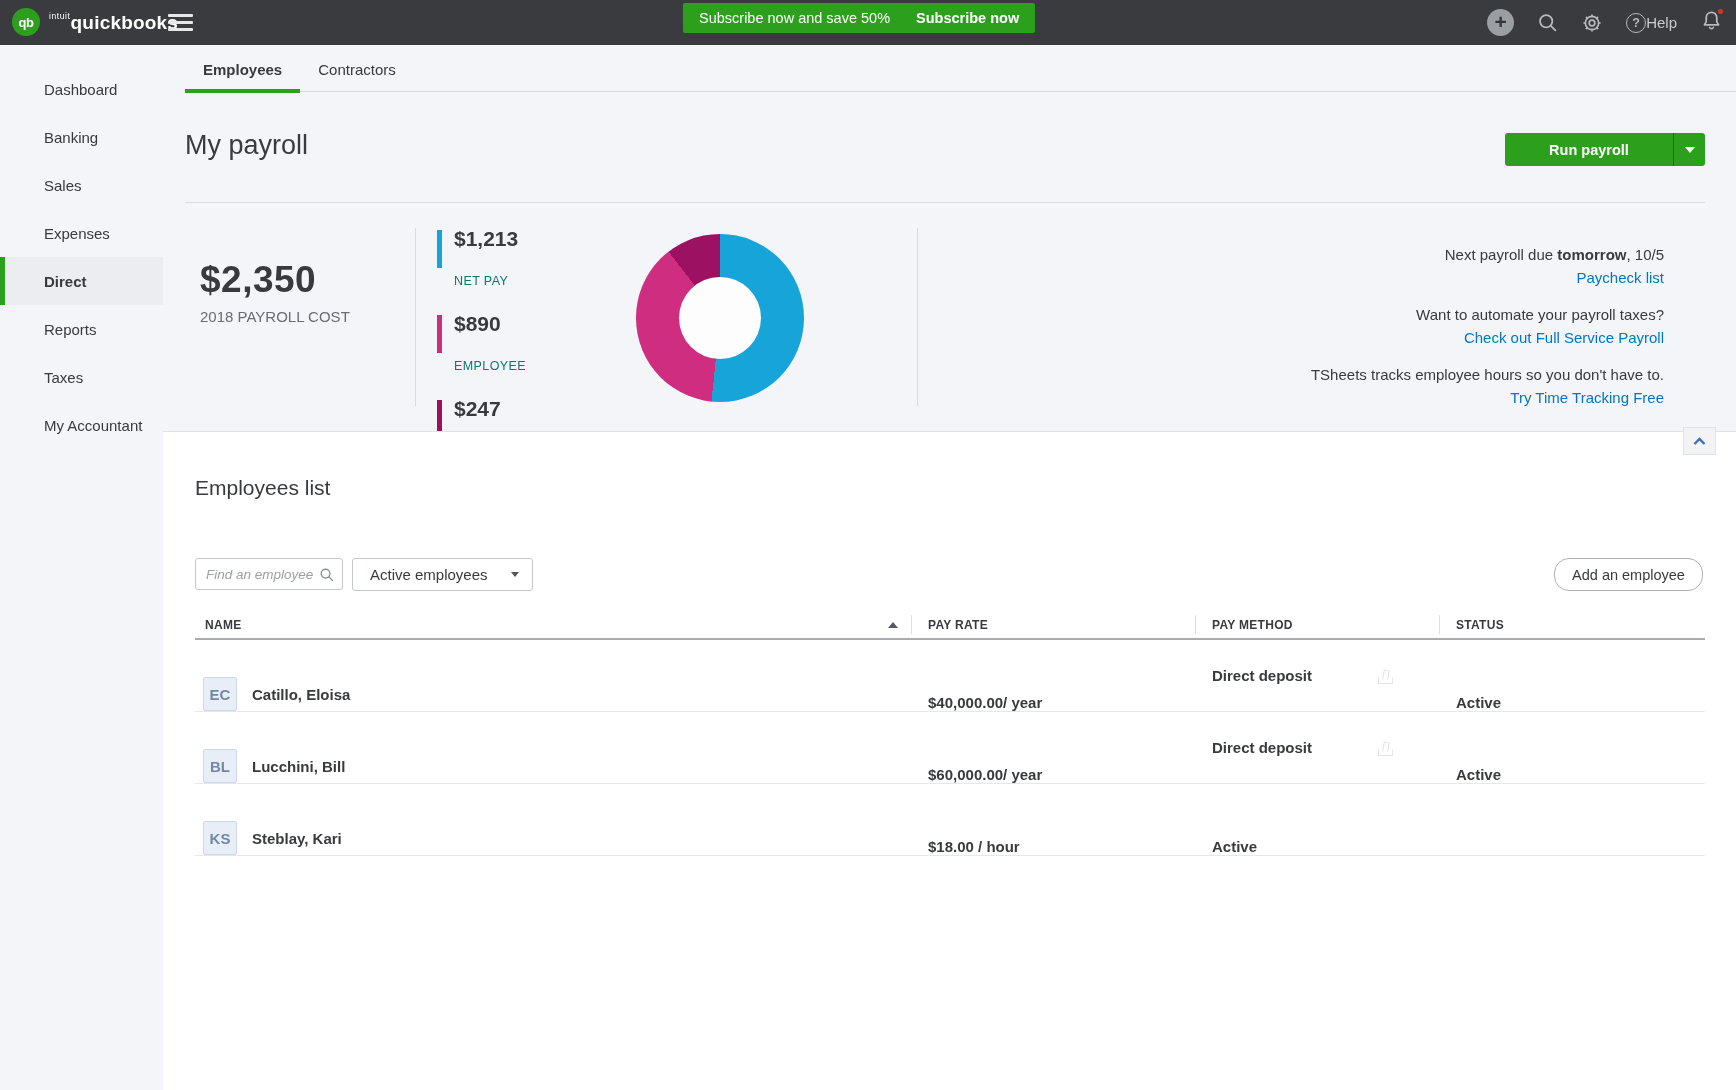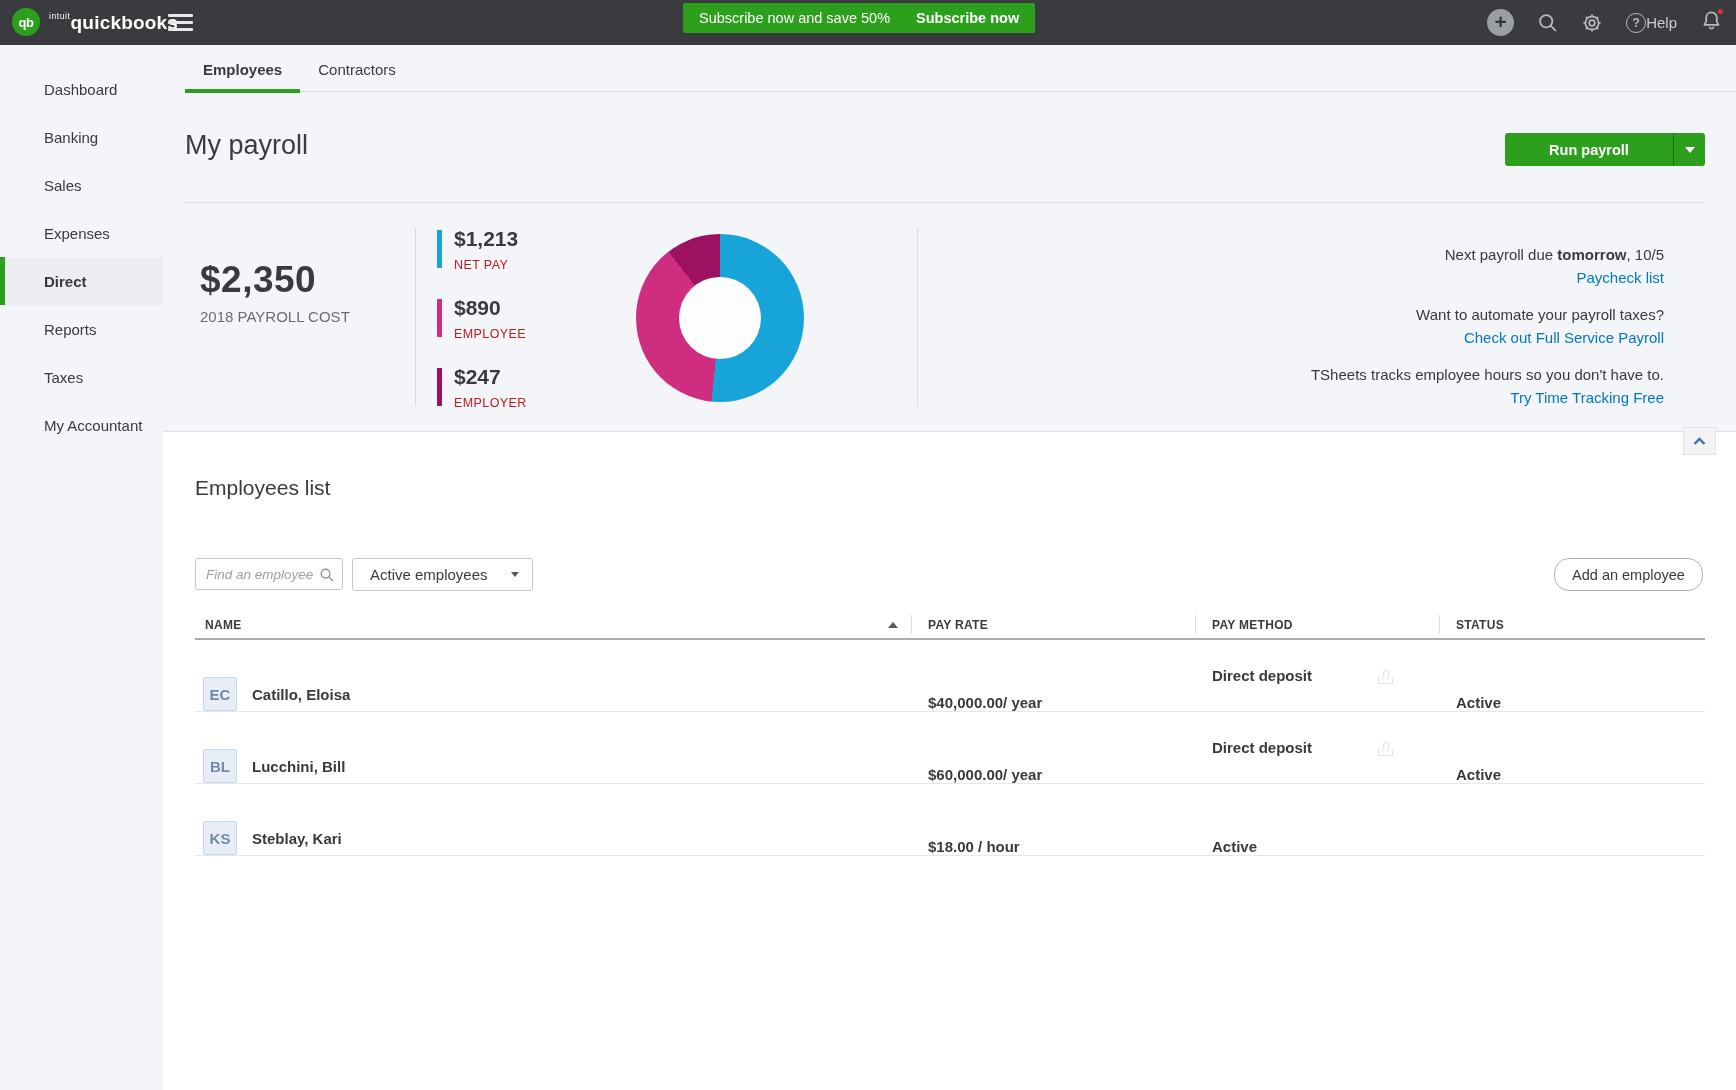--- a/index.html
+++ b/index.html
@@ -67,21 +67,21 @@
   .vdiv-2 { left:754px; }
 
   .cost { position:absolute; left:37px; top:56px; }
   .cost-value { font-size:37px; font-weight:bold; letter-spacing:0.5px; }
   .cost-label { font-size:15px; color:#6b6c72; margin-top:7px; }
 
   .stats { position:absolute; left:274px; top:24px; }
   .stat { display:flex; margin-bottom:24px; }
   .stat-bar { width:5px; height:38px; margin-right:12px; margin-top:3px; }
   .stat-value { font-size:21px; font-weight:bold; line-height:1.1; }
-  .stat-label { font-size:12.5px; color:#b91c1c; margin-top:8px; letter-spacing:0.4px; }
+  .stat-label { font-size:12.5px; color:#0f766e; margin-top:24px; letter-spacing:0.4px; }
 
   .donut { position:absolute; left:473px; top:31px; width:168px; height:168px; border-radius:50%; }
   .donut::after { content:''; position:absolute; left:50%; top:50%; transform:translate(-50%,-50%);
                   width:82px; height:82px; border-radius:50%; background:#fdfdfe; }
 
   .notices { position:absolute; right:72px; top:40px; text-align:right; font-size:15px; }
   .notice { margin-bottom:14px; }
   .notice-line { line-height:23px; }
   .link { color:#0077c5; line-height:23px; cursor:pointer; }
 

